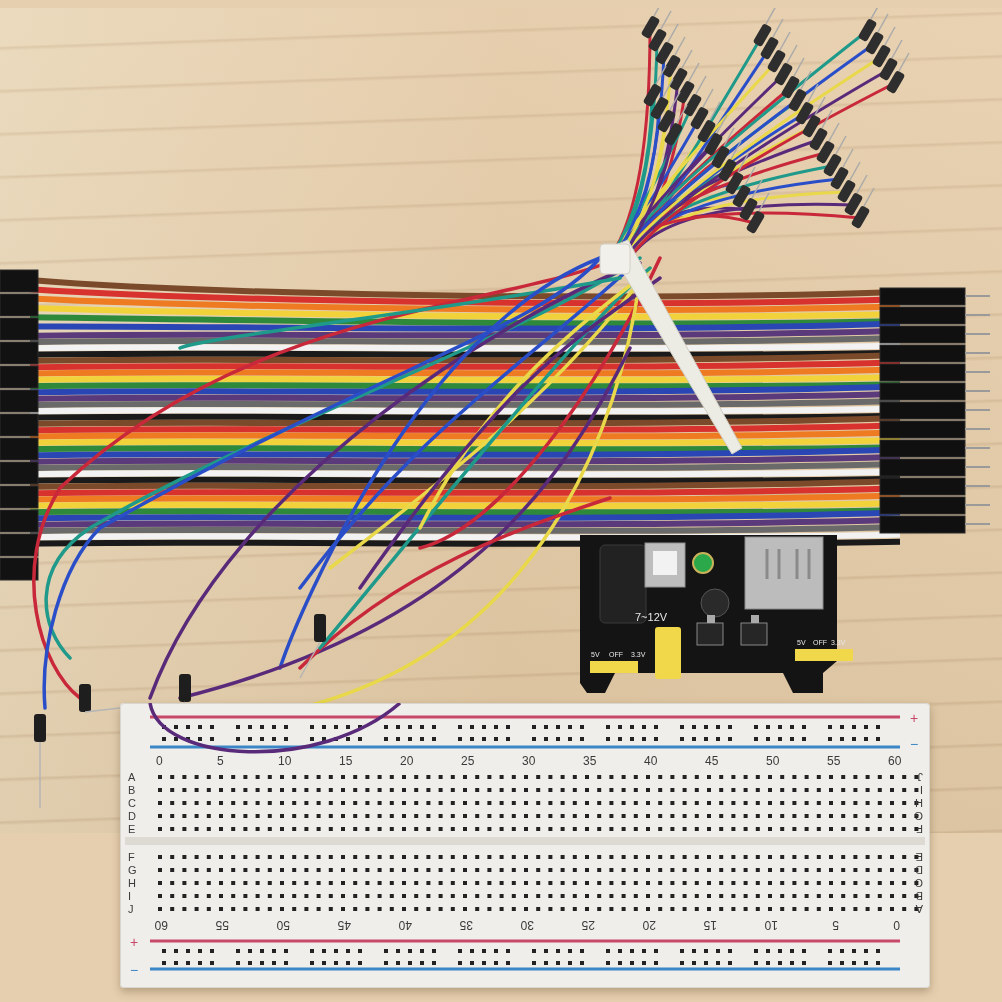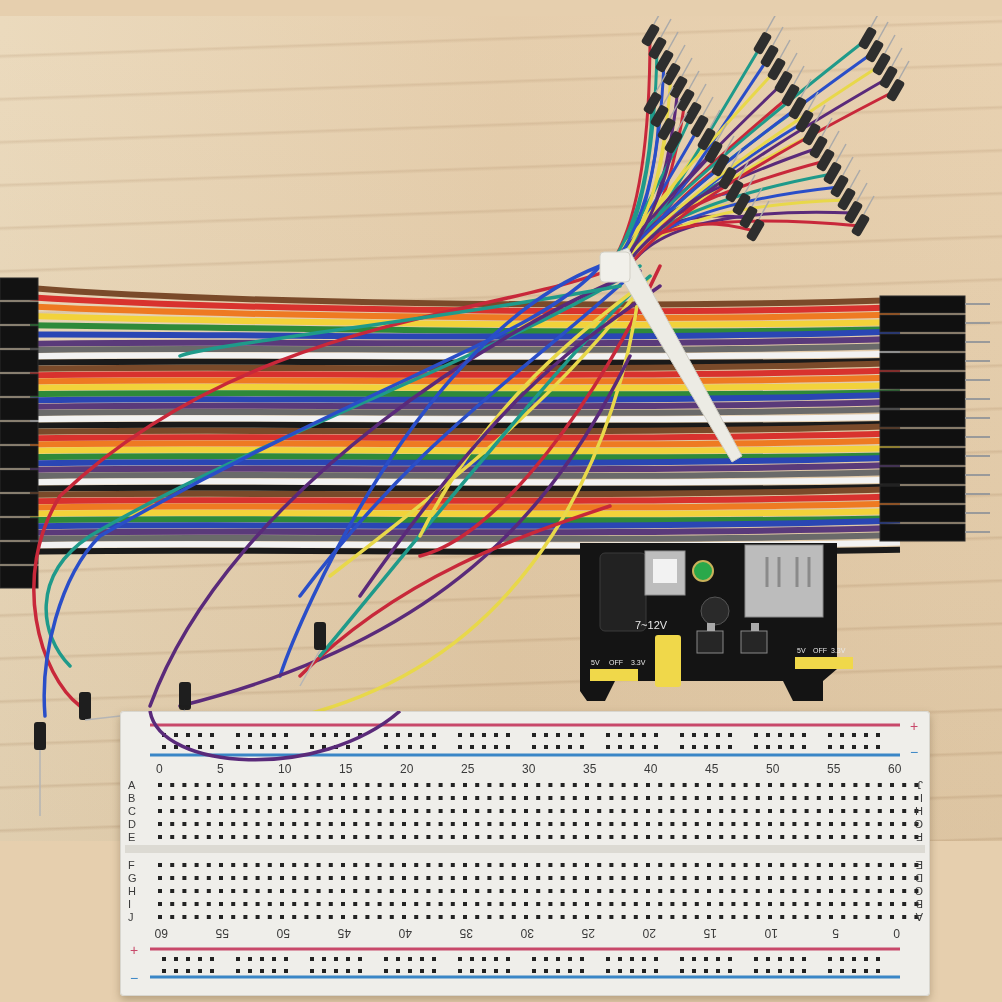--- a/index.html
+++ b/index.html
@@ -1,18 +1,18 @@
 <!DOCTYPE html>
 <html><head>
 <meta charset="utf-8">
 <style>
   html,body{margin:0;padding:0;}
   body{width:1002px;height:1002px;overflow:hidden;position:relative;
     background:#e6cfae;font-family:"Liberation Sans",sans-serif;}
-  #scene{position:absolute;left:0;top:16px;width:1002px;height:825px;}
+  #scene{position:absolute;left:0;top:8px;width:1002px;height:825px;}
   .wood{position:absolute;inset:0;
     background:
       linear-gradient(180deg,rgba(255,255,255,0.10),rgba(0,0,0,0.04)),
       repeating-linear-gradient(178deg, rgba(160,120,80,0.0) 0px, rgba(160,120,80,0.0) 38px, rgba(150,110,70,0.18) 40px, rgba(160,120,80,0.0) 43px),
       linear-gradient(90deg,#e9d6b6,#e3c9a4 50%,#e6cda9);}
   .breadboard{position:absolute;left:120px;top:695px;width:810px;height:285px;
     background:#efeeea;border-radius:4px;
     box-shadow:0 4px 8px rgba(90,70,40,0.35), inset 0 0 0 1px #d8d6cf;}
   .module{position:absolute;left:575px;top:515px;width:282px;height:180px;}
   svg text{font-family:"Liberation Sans",sans-serif;}

